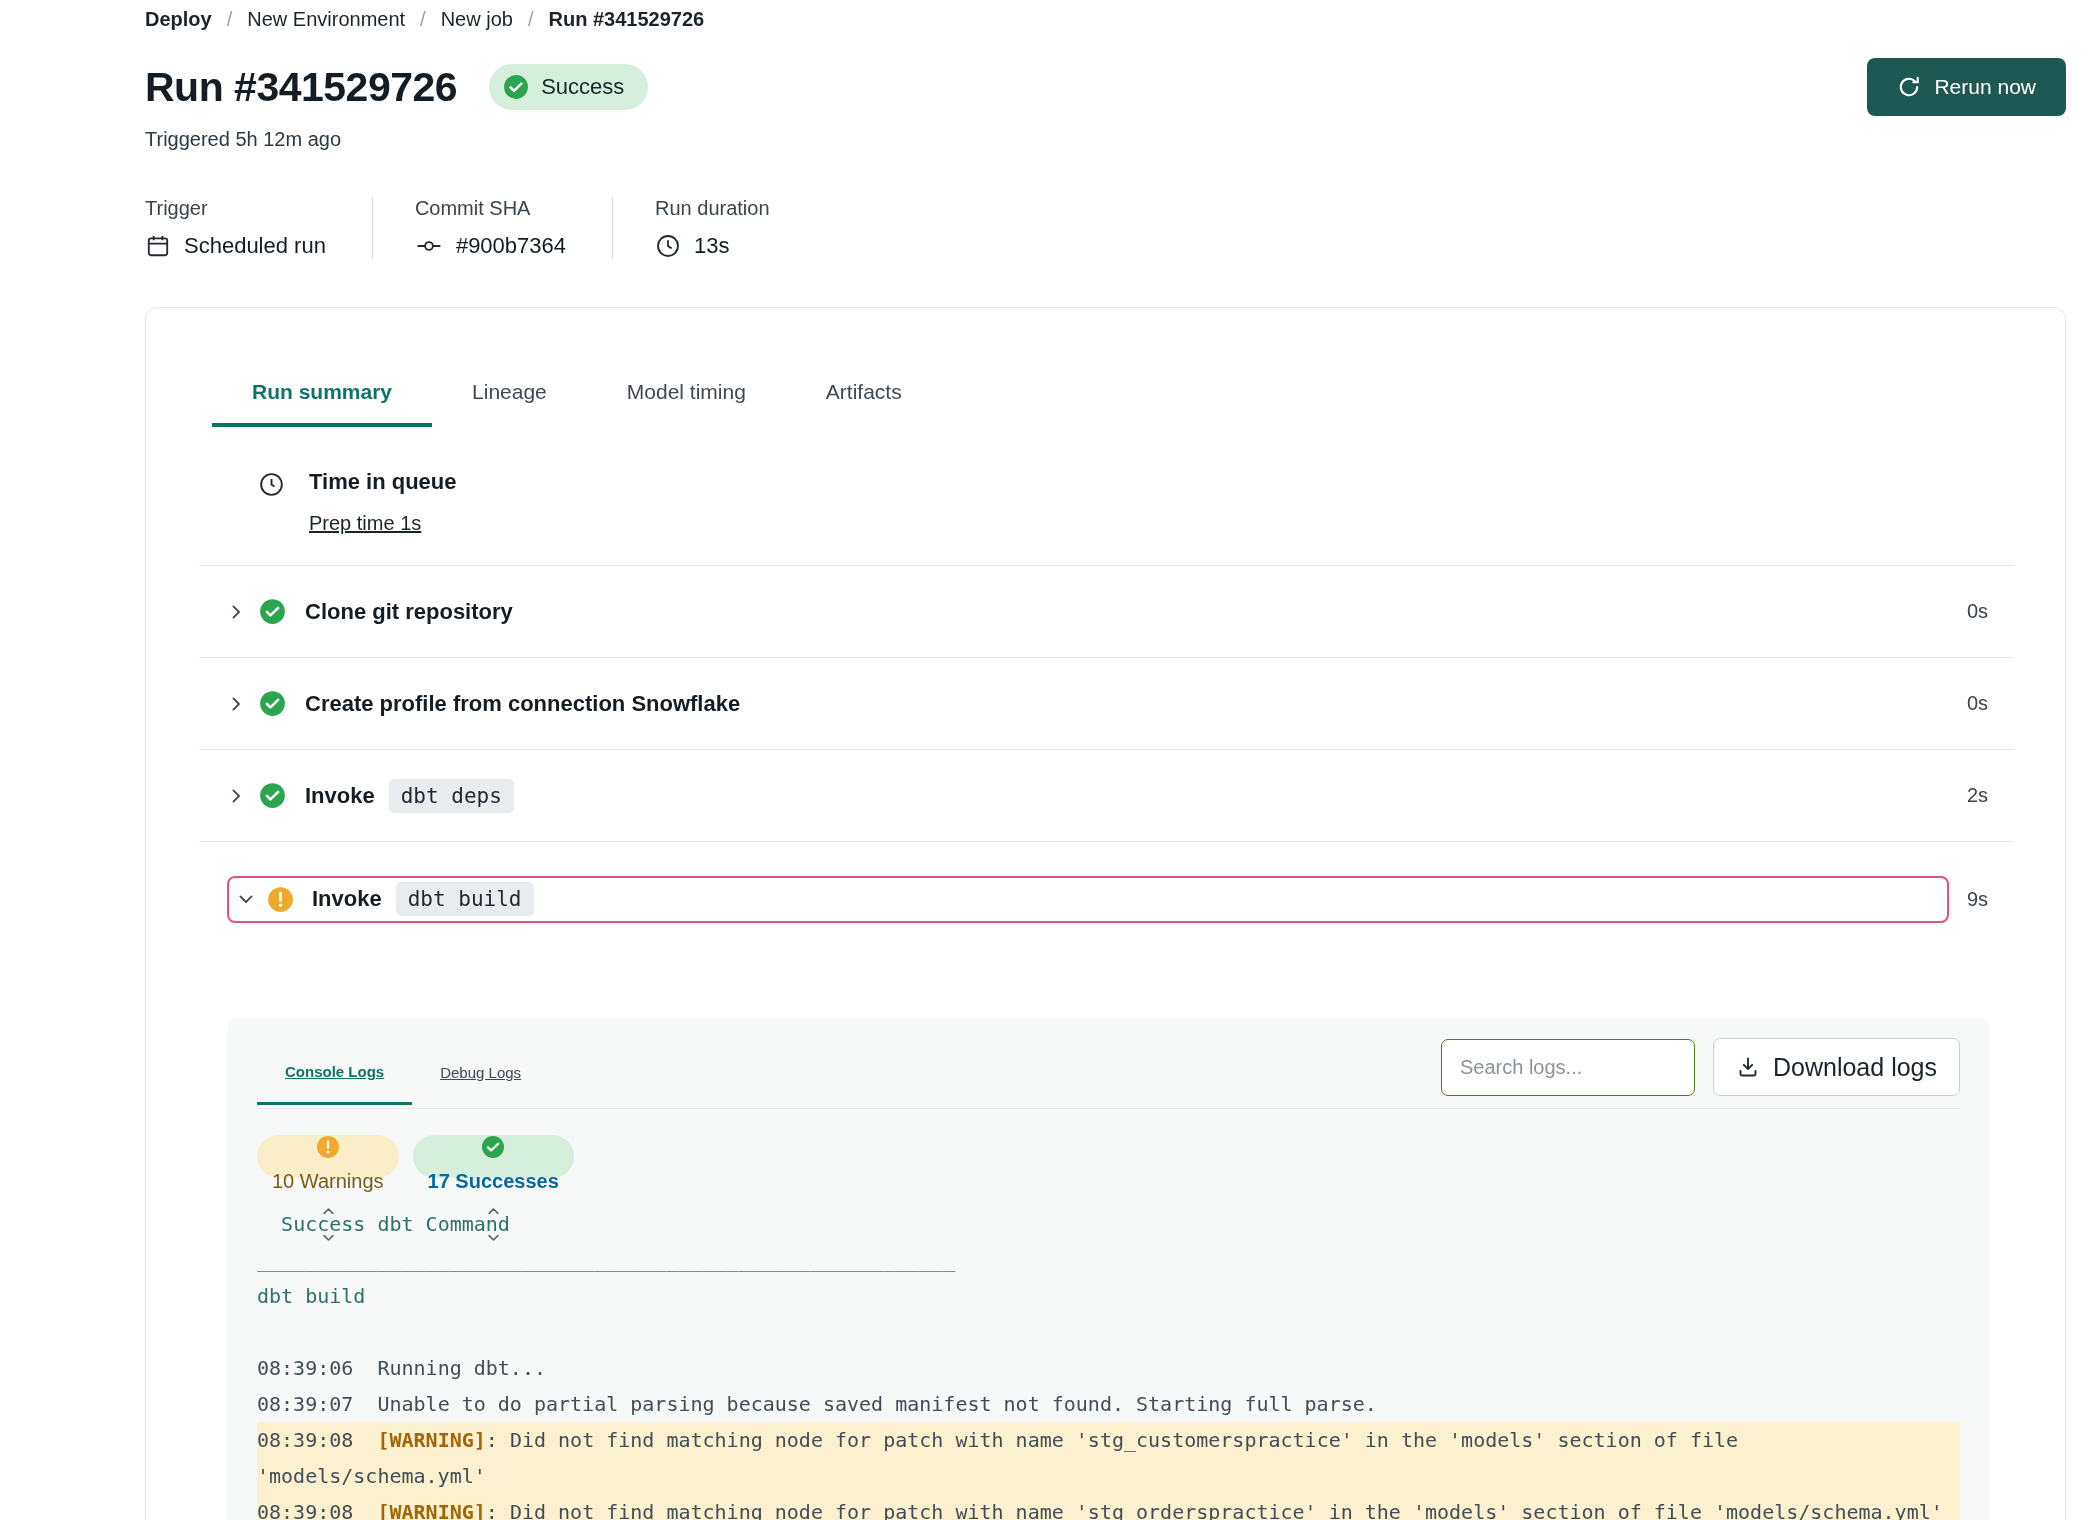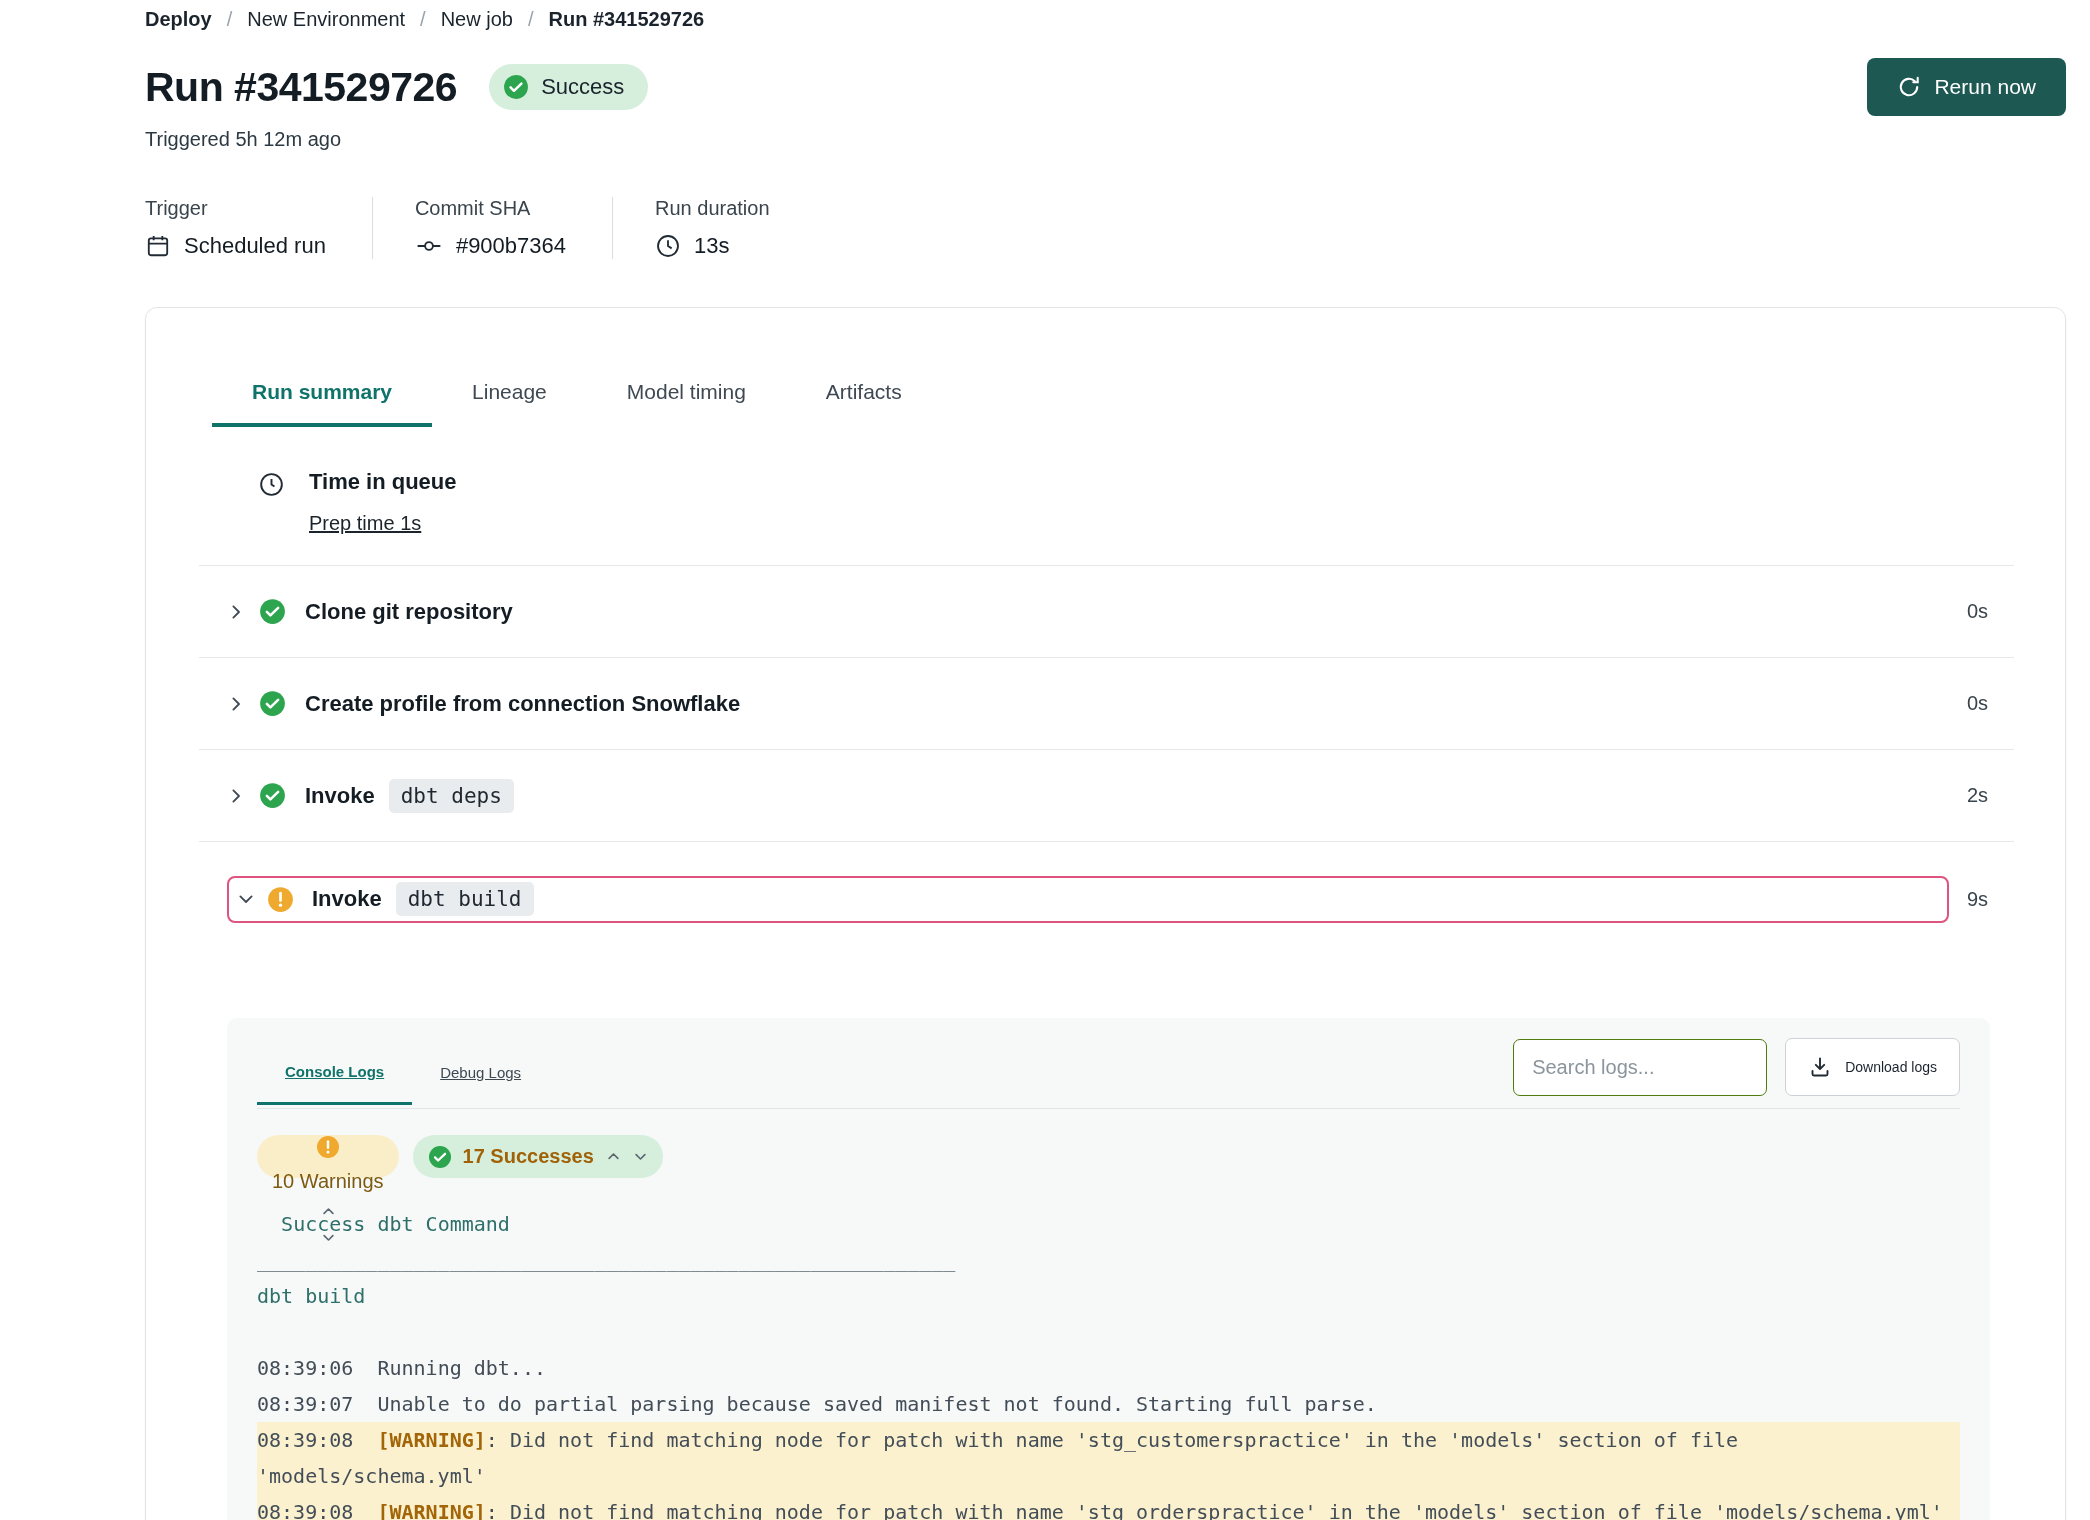--- a/index.html
+++ b/index.html
@@ -63,26 +63,26 @@
   
   .logs { margin:62px 24px 0 28px; background:#f7f8f8; border-radius:10px; padding:20px 30px 60px; }
   .logs-header { display:flex; align-items:center; border-bottom:1px solid #e2e5e7; }
   .log-tab { padding:20px 28px 22px; font-size:15px; color:#3e4953; margin-bottom:-1px; cursor:pointer;text-decoration:underline; }
   .log-tab.active { color:#0f7369; font-weight:700; border-bottom:3px solid #0f7369; }
   .logs-actions { margin-left:auto; display:flex; align-items:center; gap:18px; padding-bottom:12px; }
   .search-input { width:254px; height:57px; border:1px solid #4d7c0f; border-radius:7px; background:#fff;
     font-size:20px; font-family:inherit; color:#1b242c; padding:0 18px; outline:none; }
   .search-input::placeholder { color:#8b949c; }
   .dl-btn { display:flex; align-items:center; gap:13px; height:58px; padding:12px 22px; background:#fff;
-    border:1px solid #ccd2d7; border-radius:7px; font-size:14px; font-family:inherit; color:#1b242c; cursor:pointer; }
+    border:1px solid #ccd2d7; border-radius:7px; font-size:25px; font-family:inherit; color:#1b242c; cursor:pointer; }
 
   .badges { margin-top:26px; display:flex; gap:14px; }
   .pill { display:inline-flex; align-items:center; gap:11px; height:43px; border-radius:22px; padding:0 15px; font-size:20px; cursor:pointer; }
   .pill-warn { background:#faeec9; color:#7d5a0e; font-weight:400;flex-direction:column; }
-  .pill-succ { background:#d5efdc; color:#a16207; font-weight:700; }
+  .pill-succ { background:#d5efdc; color:#0369a1; font-weight:700;flex-direction:column; }
   .chev-btn { display:flex; margin-left:1px; cursor:pointer; }
 
   .log-body { margin-top:28px; font-family:"DejaVu Sans Mono", monospace; font-size:20px; line-height:36px; color:#424d57; }
   .log-line { white-space:pre-wrap; }
   .log-cmd { color:#2e6f6a; }
   .log-sep { color:#5e6e76; }
   .log-blank { height:36px; }
   .log-warnline { background:#fbf1cf; }
   .wtag { color:#a26508; font-weight:700; }
 </style>

